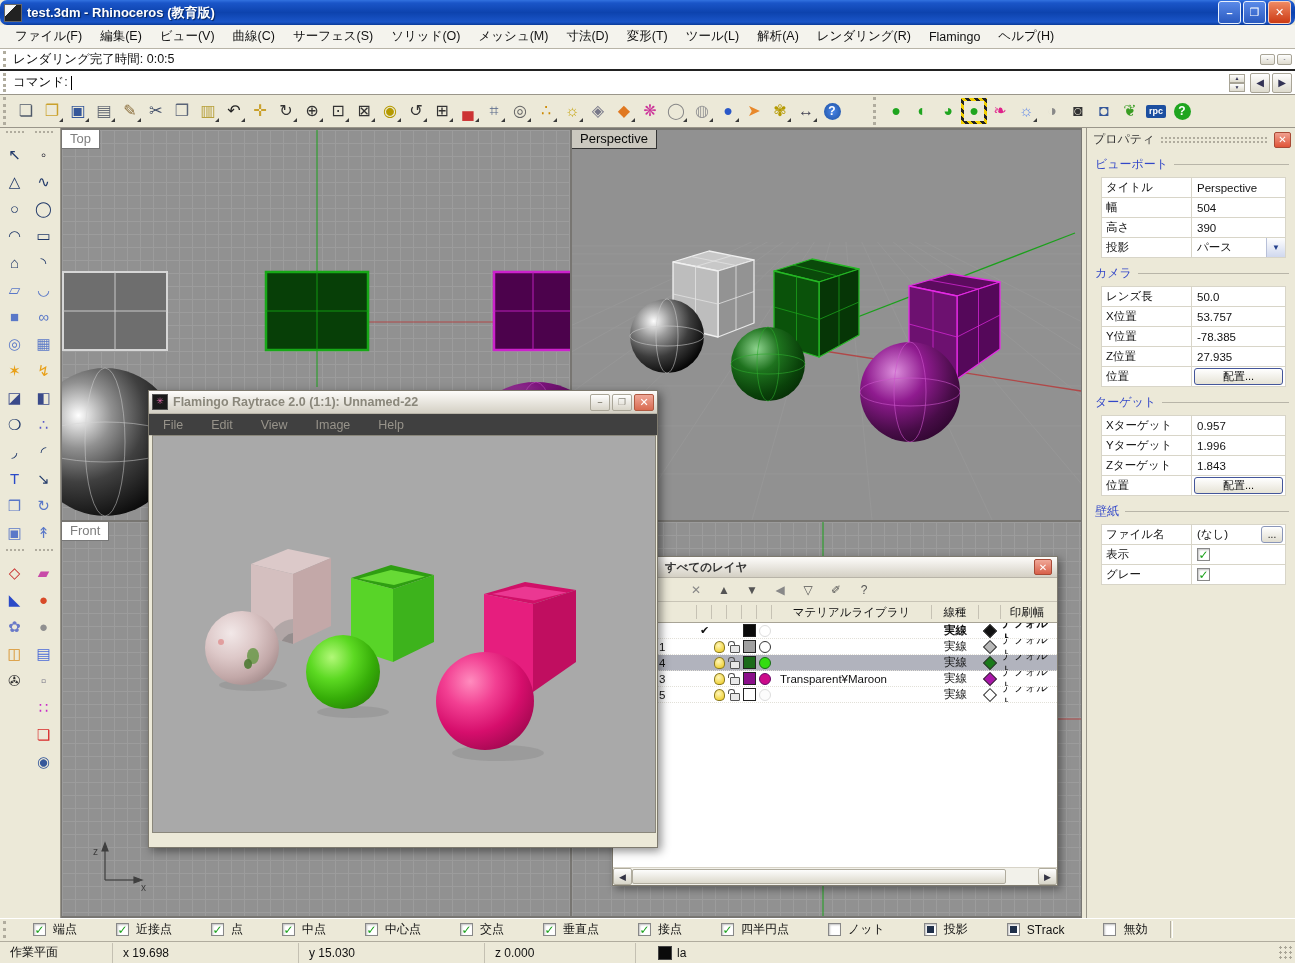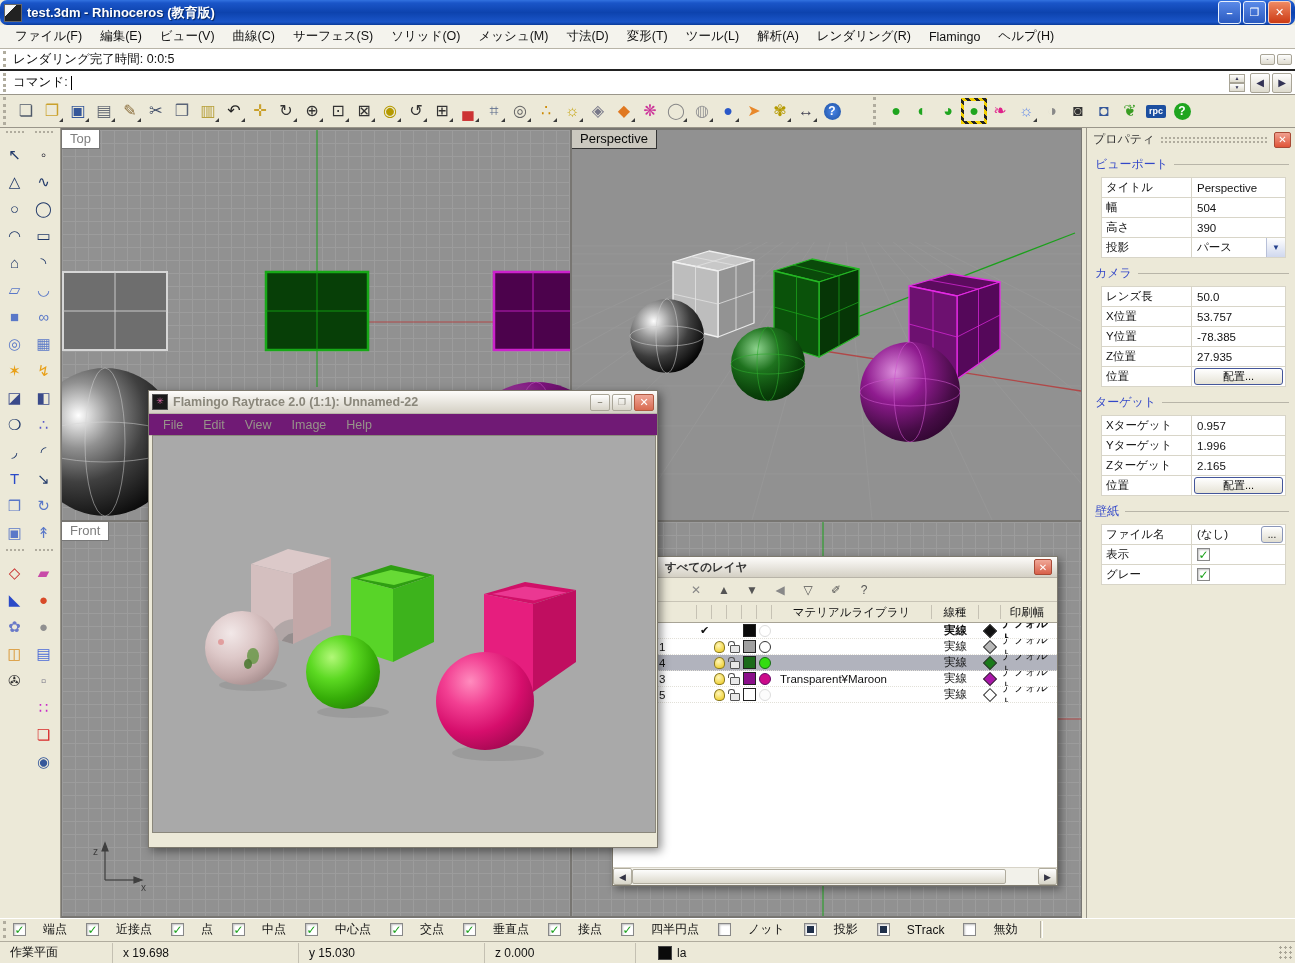--- a/index.html
+++ b/index.html
@@ -69,21 +69,21 @@
     background:var(--chrome);border:1px solid #7e7a6e;box-shadow:3px 3px 9px rgba(0,0,0,.45);box-sizing:border-box;}
   .fl-title{height:22px;display:flex;align-items:center;padding:0 3px;
     background:linear-gradient(#fdfcfa,#d4d0c4);border-bottom:1px solid #b8b4a8;}
   .fl-icon{width:14px;height:14px;background:#1a1a1a;border:1px solid #555;margin-right:5px;
     color:#e06aa8;font-size:9px;line-height:12px;text-align:center;}
   .fl-title-text{flex:1;color:#8a877b;font-weight:bold;font-size:12.5px;}
   .fl-btn{width:18px;height:15px;margin-left:2px;border:1px solid #aaa698;border-radius:2px;
     background:linear-gradient(#ffffff,#d8d4c8);color:#8a877b;font-size:9px;font-weight:bold;
     display:flex;align-items:center;justify-content:center;}
   .fl-btn.close{background:linear-gradient(#f0a898,#d86a50);border-color:#b05a42;color:#fff;font-size:11px;}
-  .fl-menus{height:21px;display:flex;align-items:center;gap:2px;padding:0 5px;background:#701a75;border-bottom:1px solid #c8c4b6;}
+  .fl-menus{height:21px;display:flex;align-items:center;gap:10px;padding:0 5px;background:#404040;border-bottom:1px solid #c8c4b6;}
   .fl-mi{padding:0 9px;color:#97938a;font-size:12.5px;}
   .fl-body{position:absolute;top:44px;left:3px;width:502px;height:396px;border:1px solid #8a877b;background:#a9a9a9;}
   .fl-status{position:absolute;left:0;right:0;bottom:0;height:16px;background:var(--chrome);
     border-top:1px solid #fff;font-size:11.5px;padding:1px 5px;}
   
   #layers-panel{position:absolute;left:612px;top:556px;width:446px;height:330px;z-index:20;
     background:#fff;border:1px solid #7e7a6e;box-shadow:3px 3px 8px rgba(0,0,0,.4);box-sizing:border-box;
     display:flex;flex-direction:column;font-size:11.5px;}
   .ly-title{height:20px;display:flex;align-items:center;padding:0 5px 0 52px;
     background:linear-gradient(#fdfcfa,#d4d0c4);border-bottom:1px solid #b8b4a8;font-weight:bold;color:#333;}
@@ -140,21 +140,21 @@
     font-size:11px;display:flex;align-items:center;justify-content:center;}
   .mini-btn{width:20px;margin:1px 2px 1px 0;border:1px solid #8a96b8;border-radius:3px;background:linear-gradient(#fff,#e0ddd0);
     display:flex;align-items:center;justify-content:center;font-size:10px;}
   .cb{width:13px;height:13px;box-sizing:border-box;background:#fff;border:1px solid #888;
     box-shadow:inset 1px 1px 2px rgba(0,0,0,.25);display:inline-flex;align-items:center;justify-content:center;flex:0 0 auto;}
   .cb-check::after{content:"✓";color:#17a017;font-size:12px;font-weight:bold;line-height:1;}
   .cb-filled::after{content:"";width:7px;height:7px;background:#20304a;}
   
   #osnapbar{position:absolute;left:0;top:918px;width:1295px;height:22px;background:var(--chrome);
     border-top:1px solid #fff;display:flex;align-items:center;box-sizing:border-box;font-size:12px;}
-  .os-item{display:flex;align-items:center;gap:17px;margin-right:19px;}
+  .os-item{display:flex;align-items:center;gap:7px;margin-right:19px;margin-left:20px;}
   .os-sep{width:1px;align-self:stretch;margin:2px 4px;border-left:1px solid #b0ac9e;border-right:1px solid #fff;}
   #statusbar{position:absolute;left:0;top:941px;width:1295px;height:22px;background:var(--chrome);
     border-top:1px solid #b0ac9e;display:flex;align-items:center;box-sizing:border-box;font-size:12px;}
   .sb-pane{padding:2px 10px;border-right:1px solid #c4c0b2;height:16px;display:flex;align-items:center;gap:5px;}
   .sb-pane.bold{font-weight:bold;}
   .sb-coord{width:165px;}
   .layer-swatch{width:12px;height:12px;background:#0a0a0a;border:1px solid #444;display:inline-block;}
   .resize-grip{margin-left:auto;width:14px;height:14px;margin-right:2px;
     background-image:radial-gradient(circle,#a8a496 1.2px,transparent 1.4px);background-size:5px 5px;background-position:bottom right;}
 </style>
@@ -972,21 +972,21 @@
     <div class="prow">
         <div class="plabel">Xターゲット</div>
         <div class="pval">0.957</div>
       </div>
     <div class="prow">
         <div class="plabel">Yターゲット</div>
         <div class="pval">1.996</div>
       </div>
     <div class="prow">
         <div class="plabel">Zターゲット</div>
-        <div class="pval">2.165</div>
+        <div class="pval">1.843</div>
       </div>
     <div class="prow">
         <div class="plabel">位置</div>
         <div class="pval" style="padding:0">
           <span class="xp-btn">配置...</span>
         </div>
       </div>
   </div>
 
   <div class="sec">壁紙</div>

